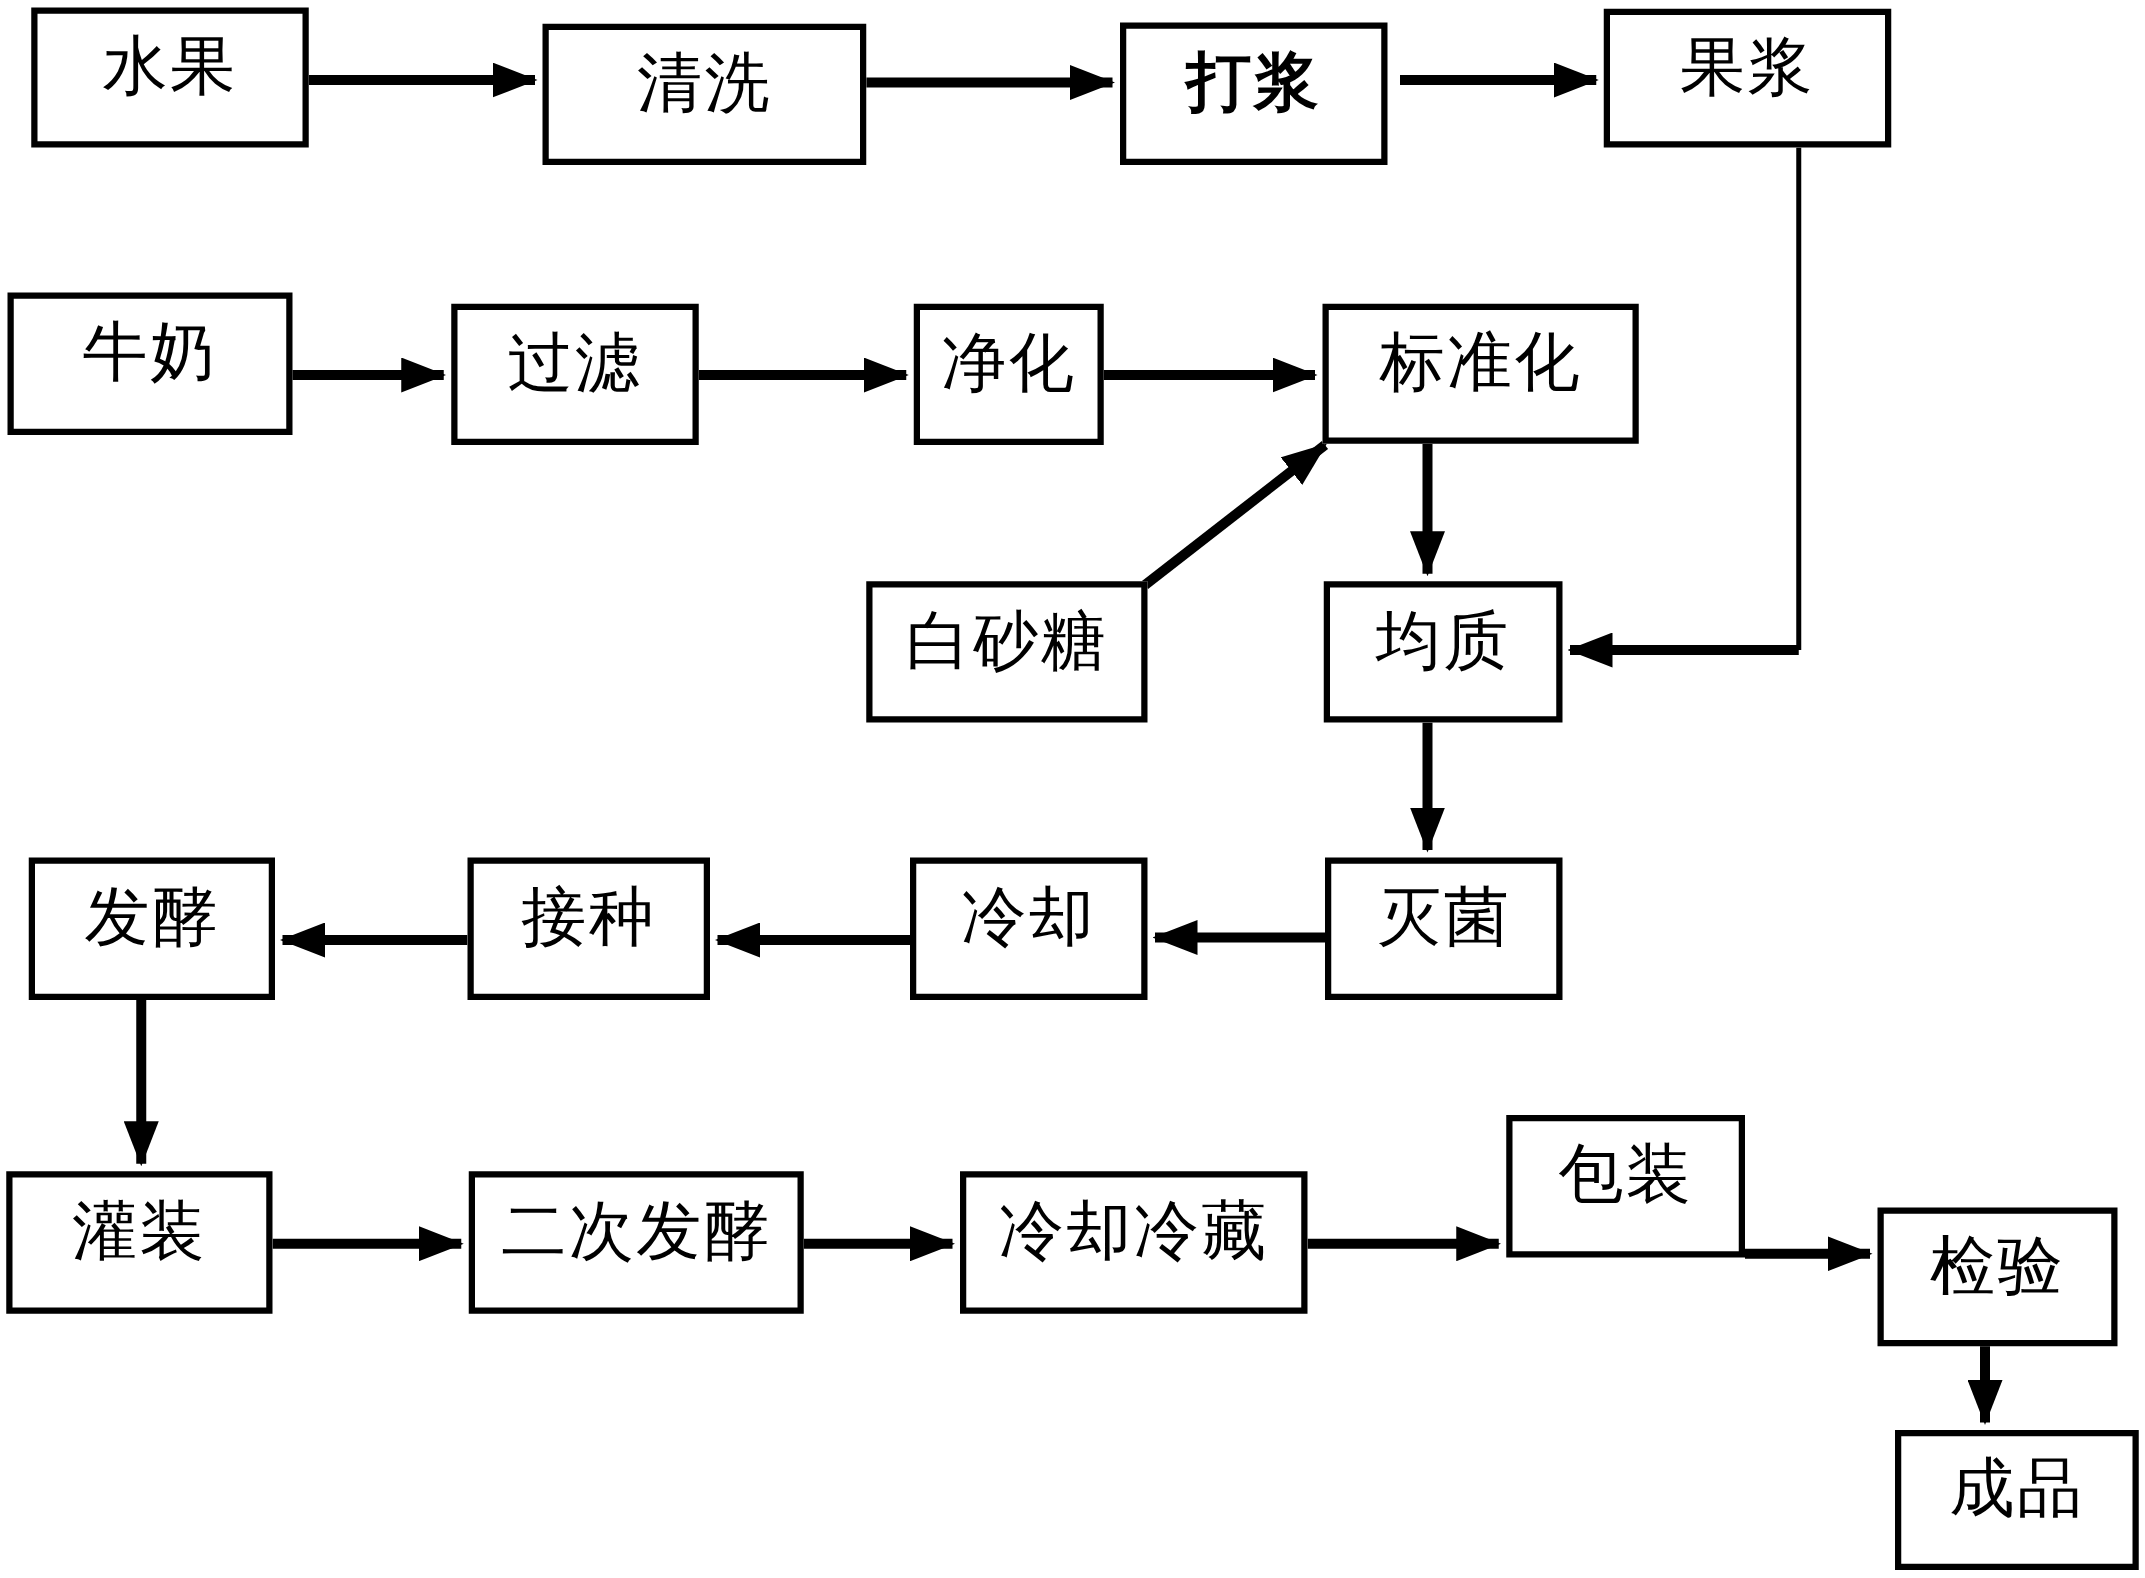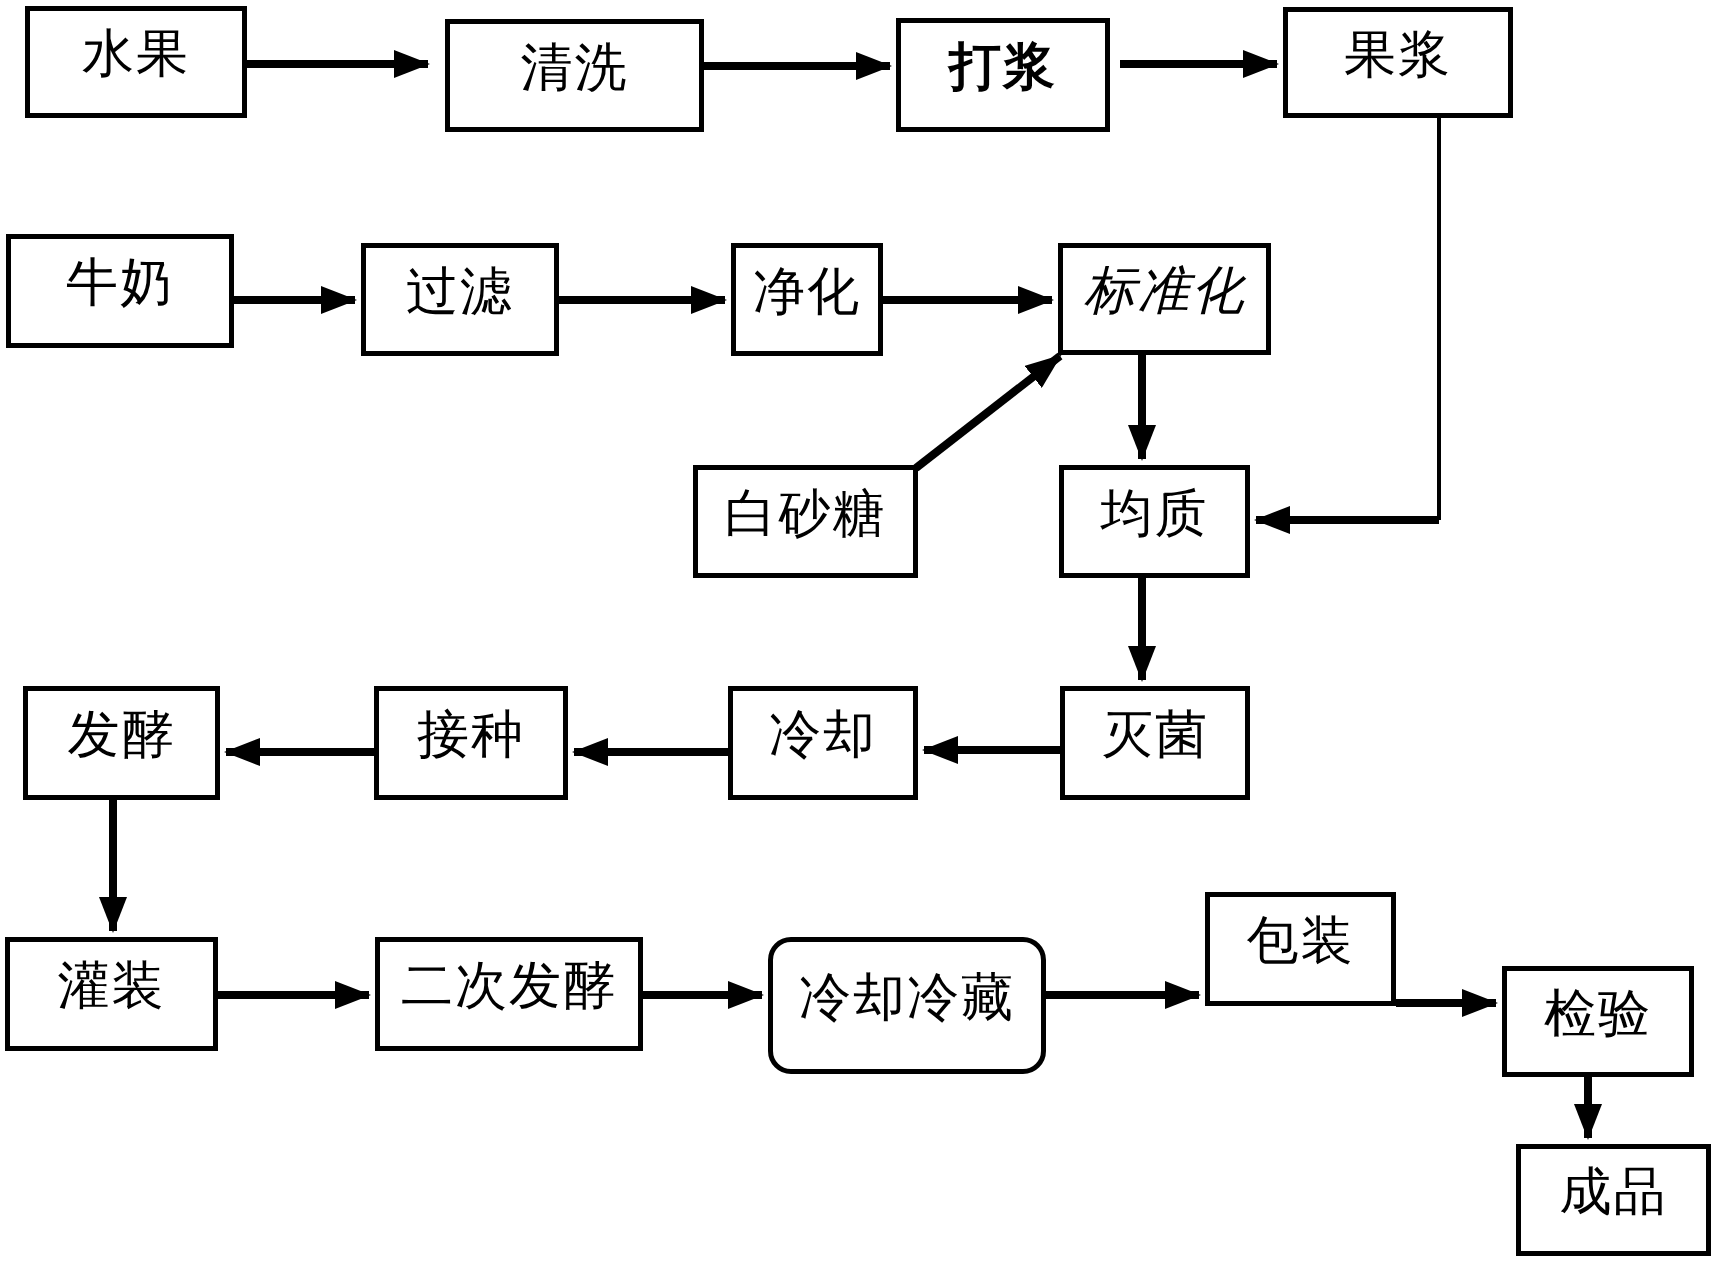--- a/index.html
+++ b/index.html
@@ -66,33 +66,33 @@
       <polyline points="374,752 226,752" fill="none" stroke="#000000" stroke-width="8" marker-end="url(#arrowhead)"></polyline>
       <polyline points="113,800 113,931" fill="none" stroke="#000000" stroke-width="8" marker-end="url(#arrowhead)"></polyline>
       <polyline points="218,995 369,995" fill="none" stroke="#000000" stroke-width="8" marker-end="url(#arrowhead)"></polyline>
       <polyline points="643,995 762,995" fill="none" stroke="#000000" stroke-width="8" marker-end="url(#arrowhead)"></polyline>
       <polyline points="1046,995 1199,995" fill="none" stroke="#000000" stroke-width="8" marker-end="url(#arrowhead)"></polyline>
       <polyline points="1396,1003 1496,1003" fill="none" stroke="#000000" stroke-width="8" marker-end="url(#arrowhead)"></polyline>
       <polyline points="1588,1033 1588,1138" fill="none" stroke="#000000" stroke-width="8" marker-end="url(#arrowhead)"></polyline>
     </svg>
   <div id="nodes-layer">
       <div class="node" style="left: 25px; top: 6px; width: 222px; height: 112px; border-width: 5px;">水果</div>
-      <div class="node" style="left: 434px; top: 19px; width: 259px; height: 113px; border-width: 5px; margin-left: 11px;">清洗</div>
+      <div class="node" style="left: 434px; top: 19px; width: 259px; height: 113px; border-width: 5px;">清洗</div>
       <div class="node" style="left: 896px; top: 18px; width: 214px; height: 114px; border-width: 5px; font-weight: bold;">打浆</div>
       <div class="node" style="left: 1283px; top: 7px; width: 230px; height: 111px; border-width: 5px;">果浆</div>
       <div class="node" style="left: 6px; top: 234px; width: 228px; height: 114px; border-width: 5px;">牛奶</div>
       <div class="node" style="left: 361px; top: 243px; width: 198px; height: 113px; border-width: 5px;">过滤</div>
       <div class="node" style="left: 731px; top: 243px; width: 152px; height: 113px; border-width: 5px;">净化</div>
-      <div class="node" style="left: 1058px; top: 243px; width: 213px; height: 112px; border-width: 5px; font-style: italic;">标准化</div>
+      <div class="node" style="left: 1058px; top: 243px; width: 253px; height: 112px; border-width: 5px;">标准化</div>
       <div class="node" style="left: 693px; top: 465px; width: 225px; height: 113px; border-width: 5px;">白砂糖</div>
       <div class="node" style="left: 1059px; top: 465px; width: 191px; height: 113px; border-width: 5px; text-align: center;">均质</div>
       <div class="node" style="left: 23px; top: 686px; width: 197px; height: 114px; border-width: 5px; text-align: center;">发酵</div>
       <div class="node" style="left: 374px; top: 686px; width: 194px; height: 114px; border-width: 5px;">接种</div>
       <div class="node" style="left: 728px; top: 686px; width: 190px; height: 114px; border-width: 5px;">冷却</div>
       <div class="node" style="left: 1060px; top: 686px; width: 190px; height: 114px; border-width: 5px;">灭菌</div>
       <div class="node" style="left: 5px; top: 937px; width: 213px; height: 114px; border-width: 5px;">灌装</div>
       <div class="node" style="left: 375px; top: 937px; width: 268px; height: 114px; border-width: 5px;">二次发酵</div>
-      <div class="node" style="left: 768px; top: 937px; width: 278px; height: 137px; border-width: 5px; border-radius: 23px;">冷却冷藏</div>
+      <div class="node" style="left: 768px; top: 937px; width: 278px; height: 114px; border-width: 5px;">冷却冷藏</div>
       <div class="node" style="left: 1205px; top: 892px; width: 191px; height: 114px; border-width: 5px;">包装</div>
       <div class="node" style="left: 1502px; top: 922px; width: 192px; height: 111px; border-width: 5px; margin-top: 44px;">检验</div>
       <div class="node" style="left: 1516px; top: 1144px; width: 195px; height: 112px; border-width: 5px;">成品</div>
     </div>
 </div>
 
 </body></html>

